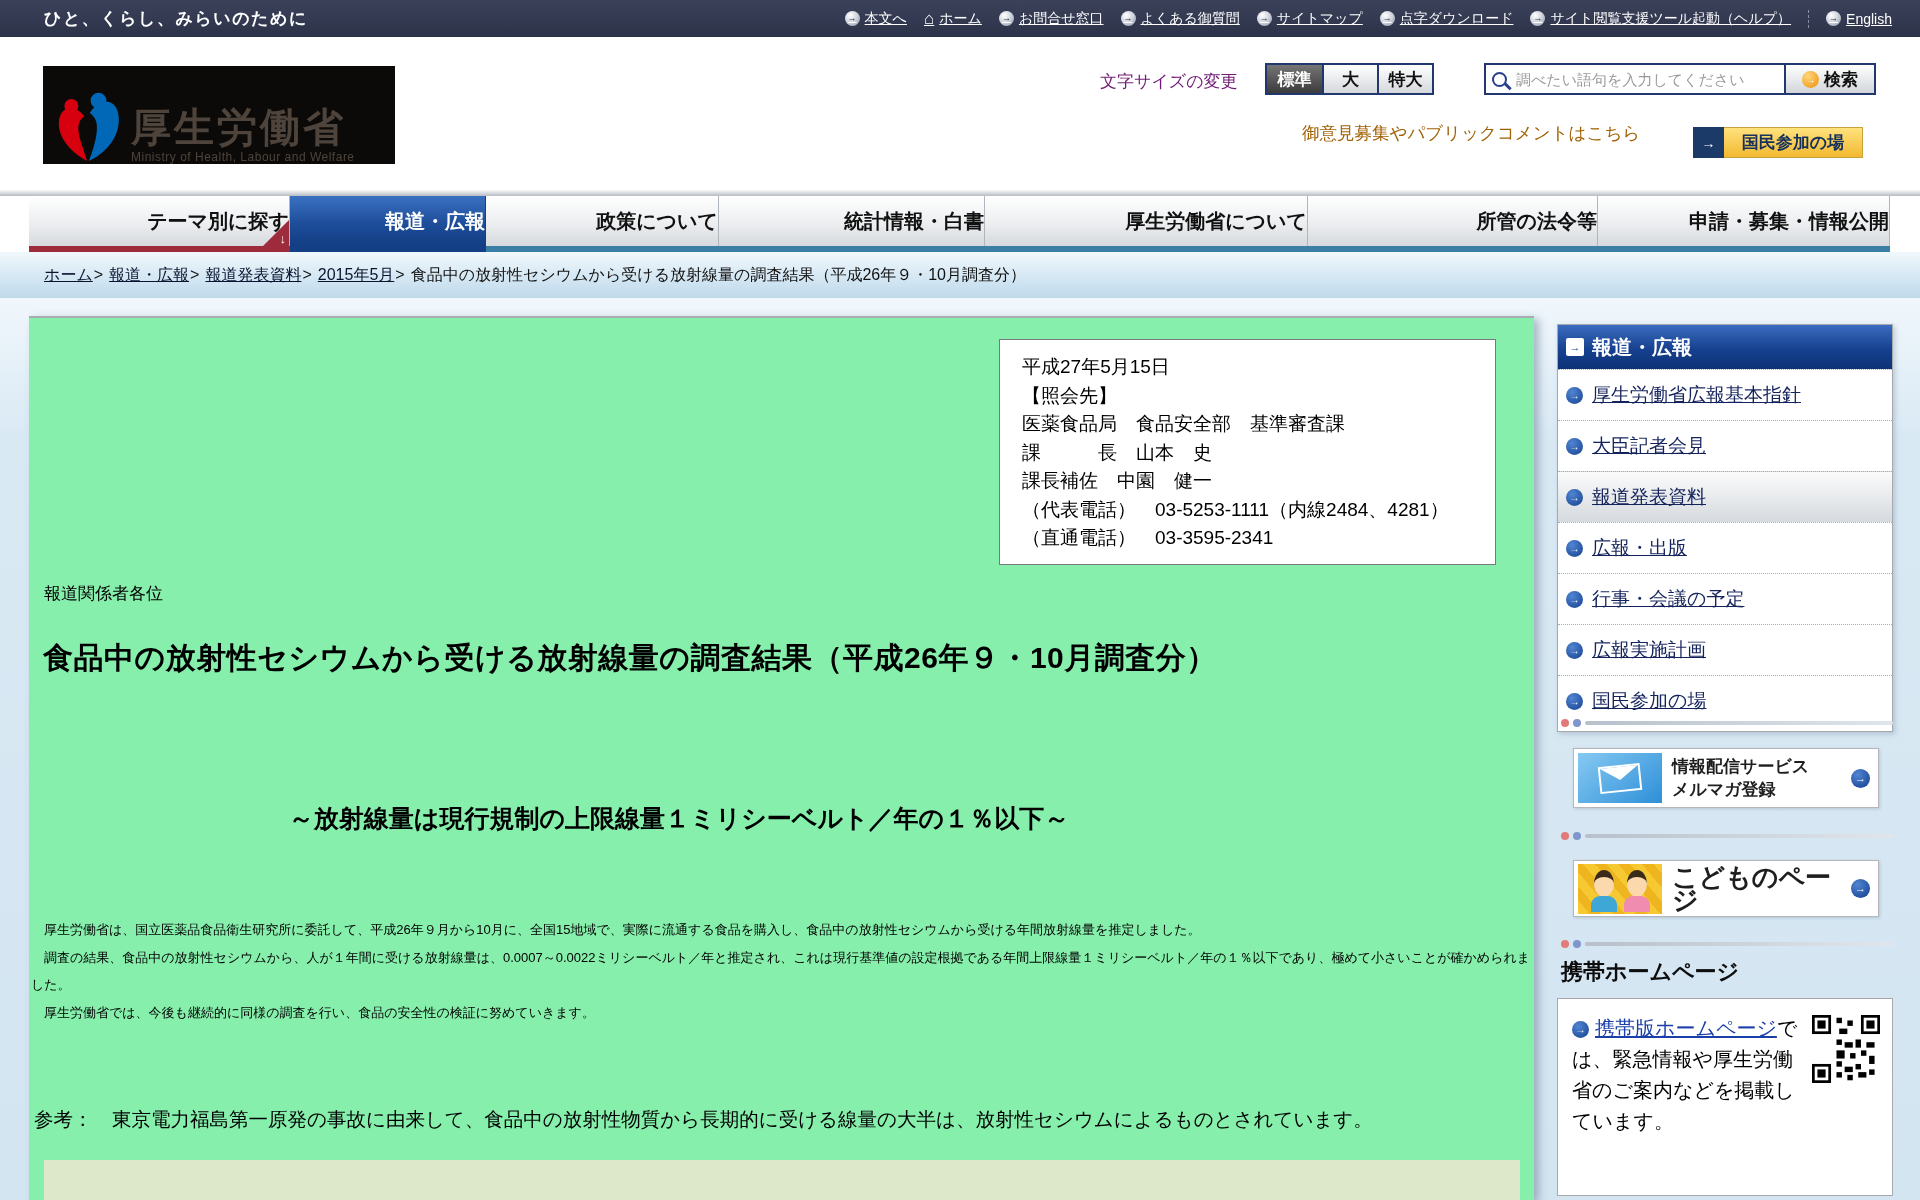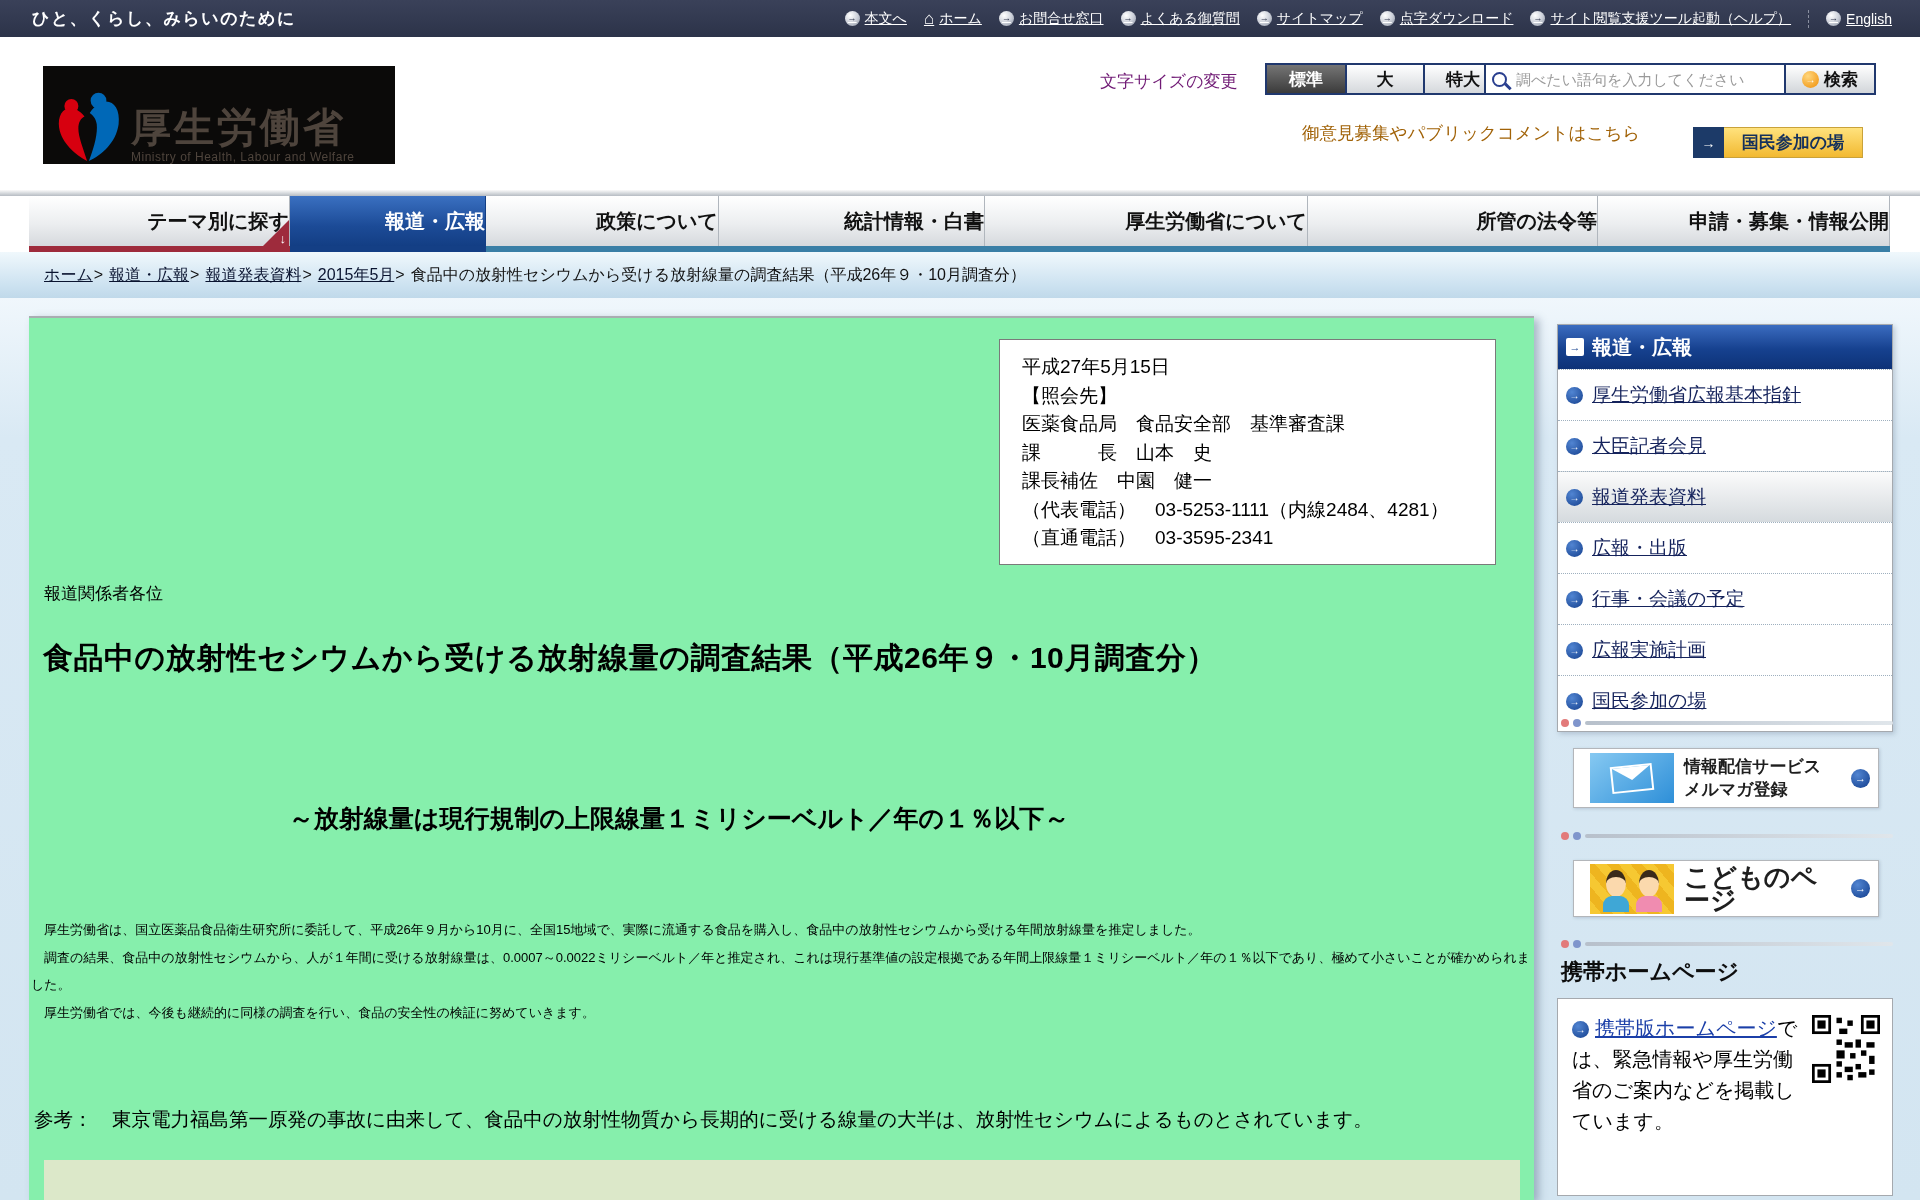--- a/index.html
+++ b/index.html
@@ -4,39 +4,39 @@
 <style>
   * { box-sizing: border-box; }
   html,body { margin:0; padding:0; }
   body {
     width:1920px; height:1200px; position:relative; overflow:hidden;
     font-family:"Liberation Sans","DejaVu Sans",sans-serif; background:#fff; color:#000;
   }
   
   .topbar { position:absolute; top:0; left:0; width:1920px; height:37px; background:#323a52;
     background:linear-gradient(#3a4159,#2c3349); display:flex; align-items:center; }
-  .tagline { color:#fff; font-size:17px; font-weight:bold; margin-left:32px; letter-spacing:1.5px; }
+  .tagline { color:#fff; font-size:17px; font-weight:bold; margin-left:44px; letter-spacing:1.5px; }
   .toplinks { margin-left:auto; margin-right:28px; display:flex; align-items:center; gap:17px; }
   .toplink { color:#fff; font-size:14px; text-decoration:underline; display:flex; align-items:center; gap:5px; cursor:pointer; white-space:nowrap; }
   .sphere { width:15px; height:15px; border-radius:50%; flex:none;
     background:radial-gradient(circle at 35% 30%, #ffffff 0%, #cdd1da 50%, #878f9f 100%);
     color:#2c3349; font-size:9px; line-height:15px; text-align:center; font-weight:bold; font-style:normal; }
   .home-glyph { font-size:17px; line-height:15px; font-style:normal; color:#fff; }
   .topsep { width:1px; height:18px; border-left:1px dashed #8a90a0; }
 
   
   .header { position:absolute; top:37px; left:0; width:1920px; height:153px; background:#fff; }
   .logo { position:absolute; left:43px; top:29px; width:352px; height:98px; background:#0b0a09;
     display:flex; align-items:flex-end; padding-left:10px; cursor:pointer; }
   .logo-mark { width:70px; height:76px; margin-right:8px; flex:none; }
   .logo-jp { color:#4e443c; font-size:40px; font-weight:bold; letter-spacing:3px; line-height:44px; }
   .logo-en { color:#4e443c; font-size:12px; margin-top:1px; letter-spacing:.5px; }
   .fontsize-label { position:absolute; left:1100px; top:33px; font-size:17px; color:#701a75; }
   .fontsize-group { position:absolute; left:1265px; top:26px; display:flex; border:2px solid #20386e; background:#fff; }
-  .fs-btn { width:78px; height:28px; display:flex; align-items:center; justify-content:center;
+  .fs-btn { width:55px; height:28px; display:flex; align-items:center; justify-content:center;
     font-size:17px; font-weight:bold; background:linear-gradient(#ffffff,#d5d8dc); color:#111;
     border-left:2px solid #20386e; cursor:pointer; }
   .fs-btn:first-child { border-left:none; }
   .fs-btn.selected { background:linear-gradient(#757575,#3b3b3b); color:#fff; }
   .search-wrap { position:absolute; left:1484px; top:26px; display:flex; height:32px; }
   .search-box { width:302px; height:32px; border:2px solid #20386e; background:#fff;
     display:flex; align-items:center; padding:0 6px; }
   .mag { width:15px; height:15px; border:2px solid #2a3f8f; border-radius:50%; position:relative; margin-right:7px; flex:none; }
   .mag::after { content:""; position:absolute; width:8px; height:2.5px; background:#2a3f8f;
     transform:rotate(45deg); right:-7px; bottom:-3px; }
@@ -108,21 +108,21 @@
   .side-item.current { background:linear-gradient(#fbfbfb,#d5dade); }
   .blue-circ { width:17px; height:17px; border-radius:50%; flex:none;
     background:radial-gradient(circle at 35% 30%, #5185d2, #15408e); color:#fff; font-size:10px;
     line-height:17px; text-align:center; font-weight:bold; font-style:normal; }
   .side-item .lbl { color:#15235c; text-decoration:underline; }
   .dots-sep { position:absolute; left:1561px; width:332px; height:9px; display:flex; align-items:center; gap:4px; }
   .dot-r { width:8px; height:8px; border-radius:50%; background:#e27a7a; flex:none; }
   .dot-b { width:8px; height:8px; border-radius:50%; background:#7f95cc; flex:none; }
   .sep-line { flex:1; height:4px; background:linear-gradient(90deg,#b7c0cb,#e0e6eb); border-radius:2px; }
   .banner { position:absolute; left:1573px; width:306px; background:#fff; border:1px solid #b3b6ba;
-    display:flex; align-items:center; padding:4px 8px 4px 16px; gap:10px; cursor:pointer;
+    display:flex; align-items:center; padding:4px 8px 4px 4px; gap:10px; cursor:pointer;
     box-shadow:1px 1px 3px rgba(110,125,150,.3); }
   .banner-img { width:84px; height:50px; flex:none; overflow:hidden; display:flex; align-items:center; justify-content:center; }
   .mail-img { background:linear-gradient(140deg,#86c9f2,#2e8fd8); }
   .envelope { width:42px; height:27px; border:2px solid #fff; position:relative; transform:rotate(-6deg); }
   .envelope::before { content:""; position:absolute; left:0; top:0; width:0; height:0;
     border-left:19px solid transparent; border-right:19px solid transparent; border-top:13px solid #fff; }
   .kids-img { background:repeating-linear-gradient(50deg,#f6c832 0 9px,#eeb51f 9px 18px);
     align-items:flex-end; gap:7px; padding-bottom:2px; }
   .kid { width:26px; height:42px; position:relative; }
   .kid::before { content:""; position:absolute; top:0; left:3px; width:20px; height:20px; border-radius:50%;

